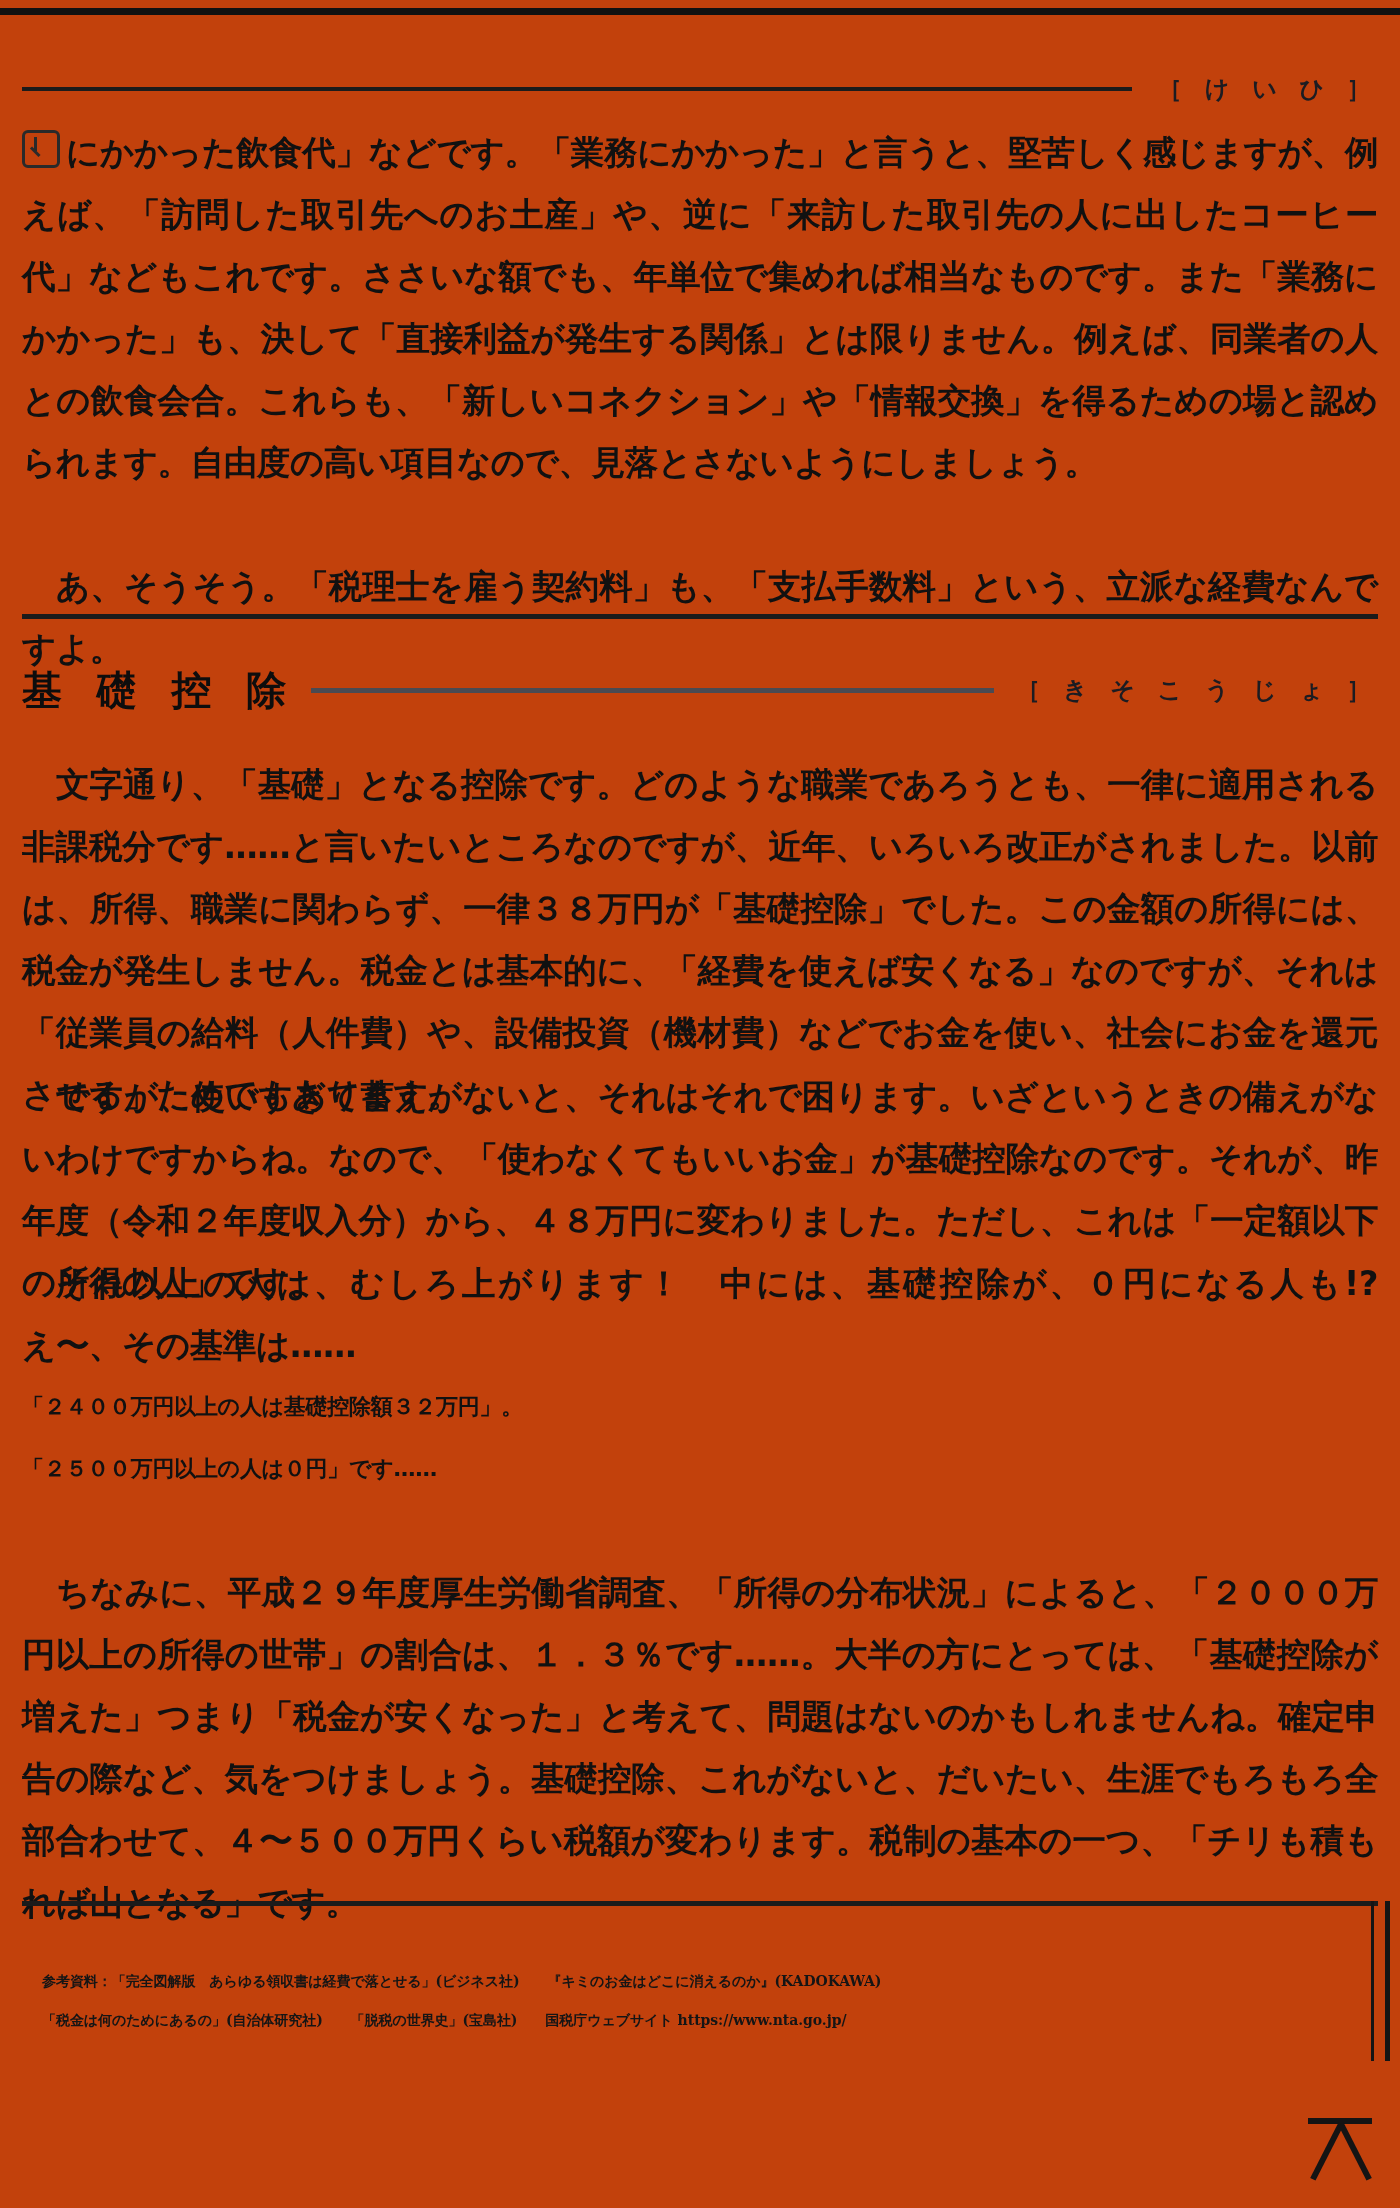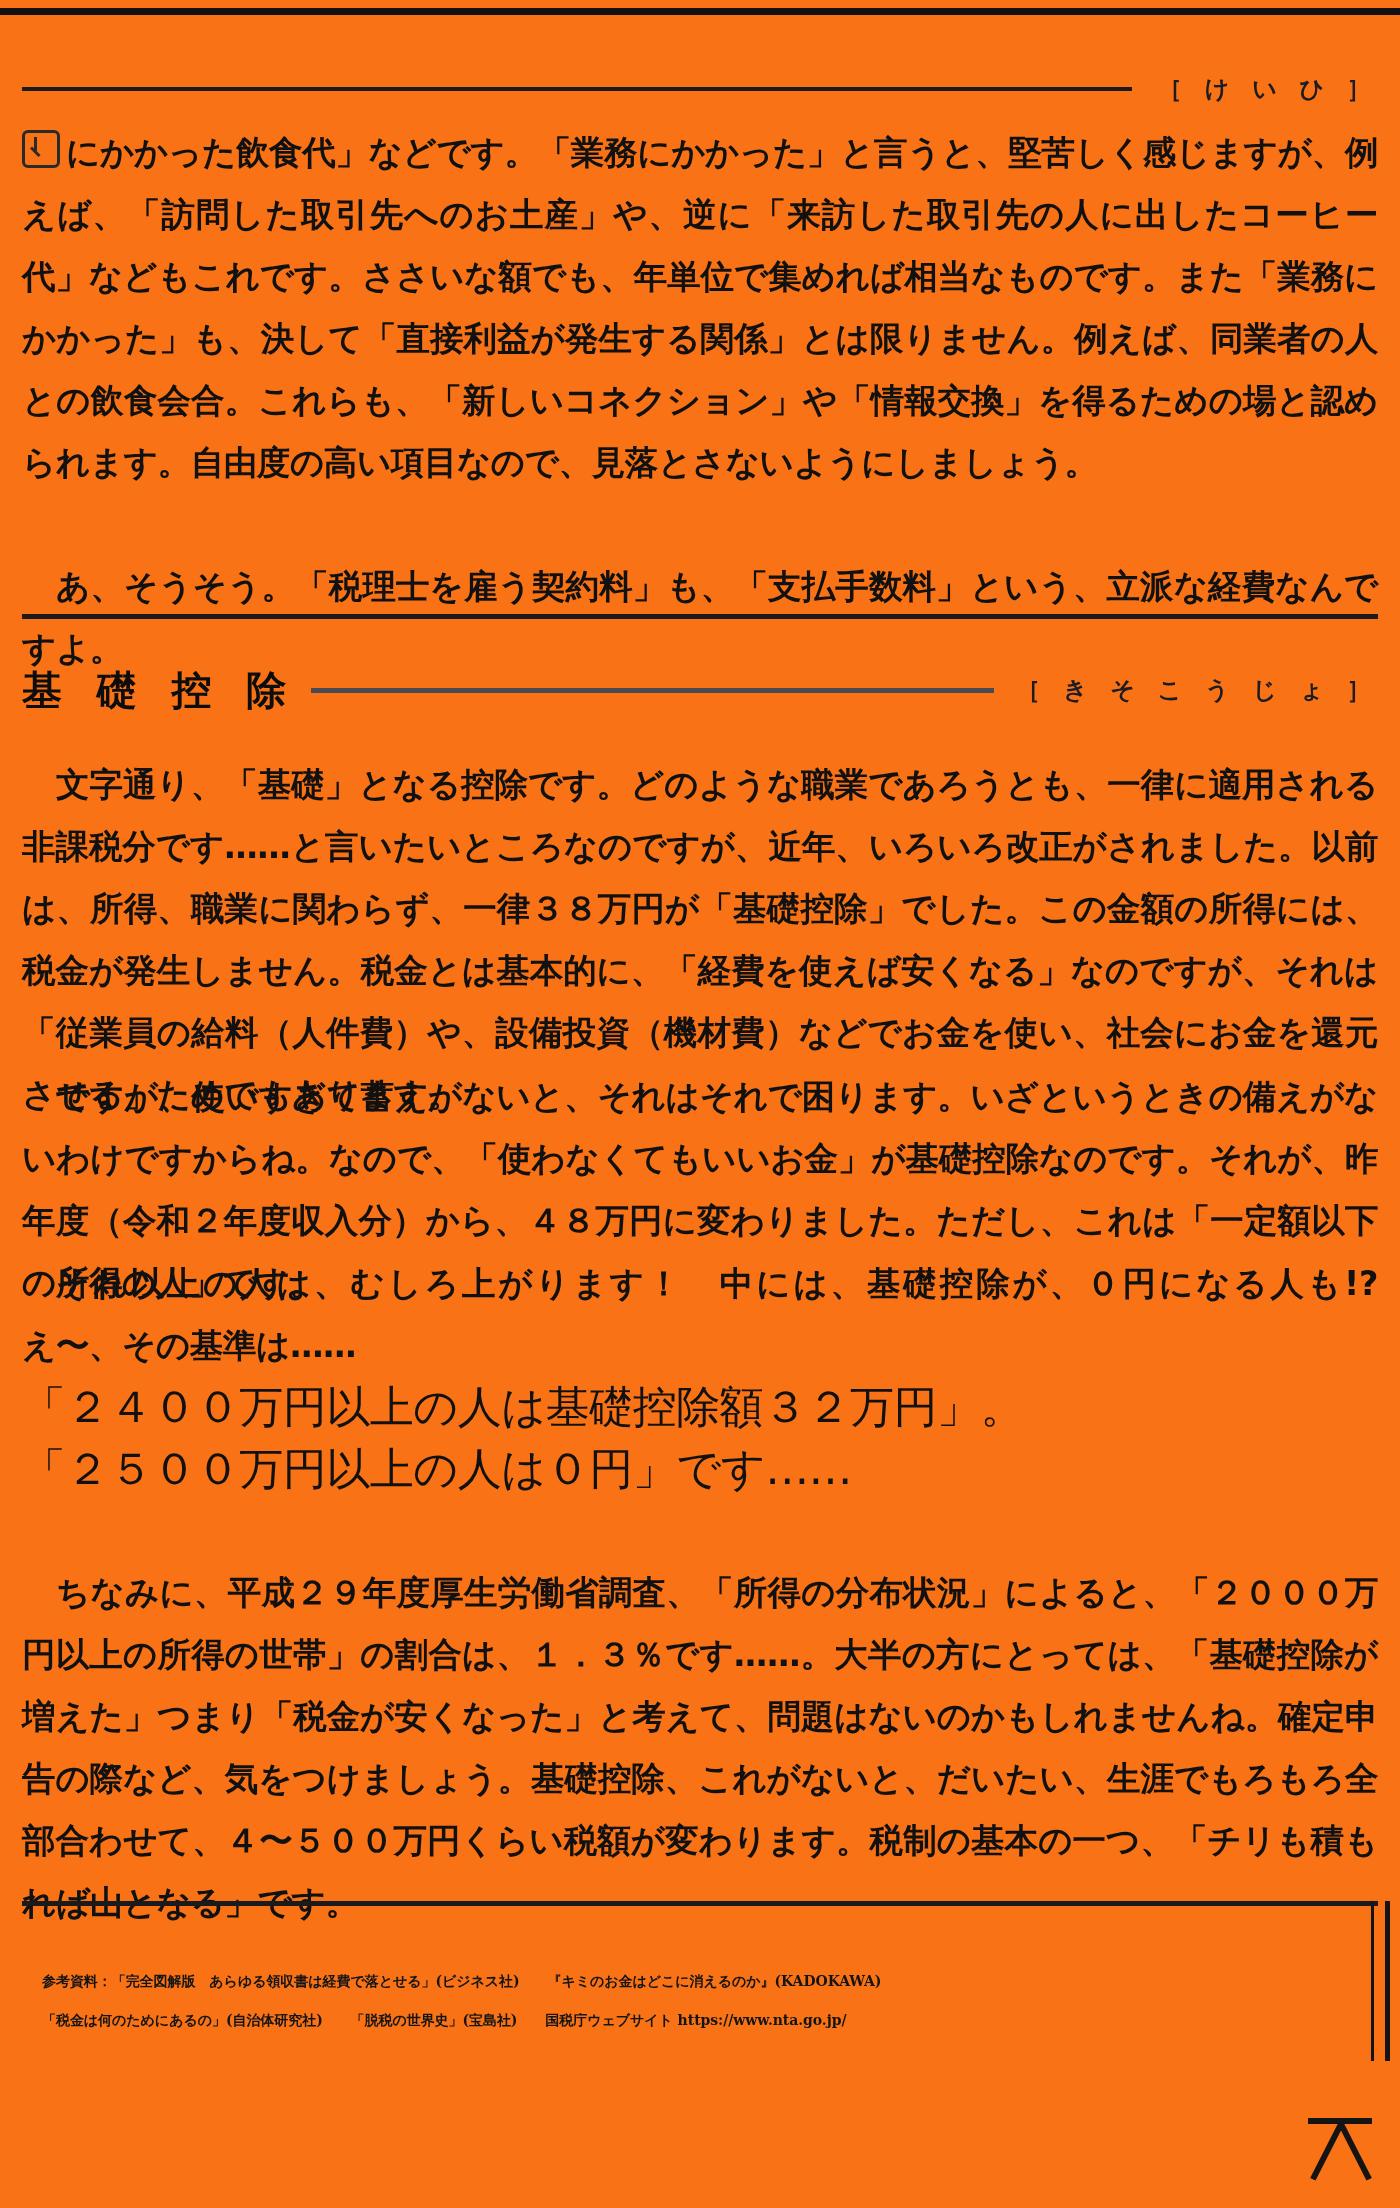--- a/index.html
+++ b/index.html
@@ -13,21 +13,21 @@
     font-family: "DejaVu Sans", "Liberation Sans", sans-serif;
     color: #101010;
     position: relative;
     overflow: hidden;
   }
 
   
   .page {
     position: absolute;
     inset: 0;
-    background: #f97316;
+    background: #c2410c;
   }
   .top-rule {
     position: absolute;
     left: 0;
     top: 8px;
     width: 1400px;
     height: 7px;
     background: #111111;
   }
 
@@ -160,23 +160,23 @@
   #para-kiso-1 { top: 754px; }
   #para-kiso-2 { top: 1066px; }
   #para-kiso-3 { top: 1253px; }
 
   
   .rate-list {
     position: absolute;
     left: 22px;
     top: 1376px;
     width: 1356px;
-    font-size: 44px;
+    font-size: 22px;
     line-height: 62px;
-    font-weight: 400;
+    font-weight: 700;
     letter-spacing: -0.012em;
     color: #111111;
   }
   .rate-list div { margin: 0; }
 
   #para-kiso-4 { top: 1562px; }
 
   
   .references {
     position: absolute;

